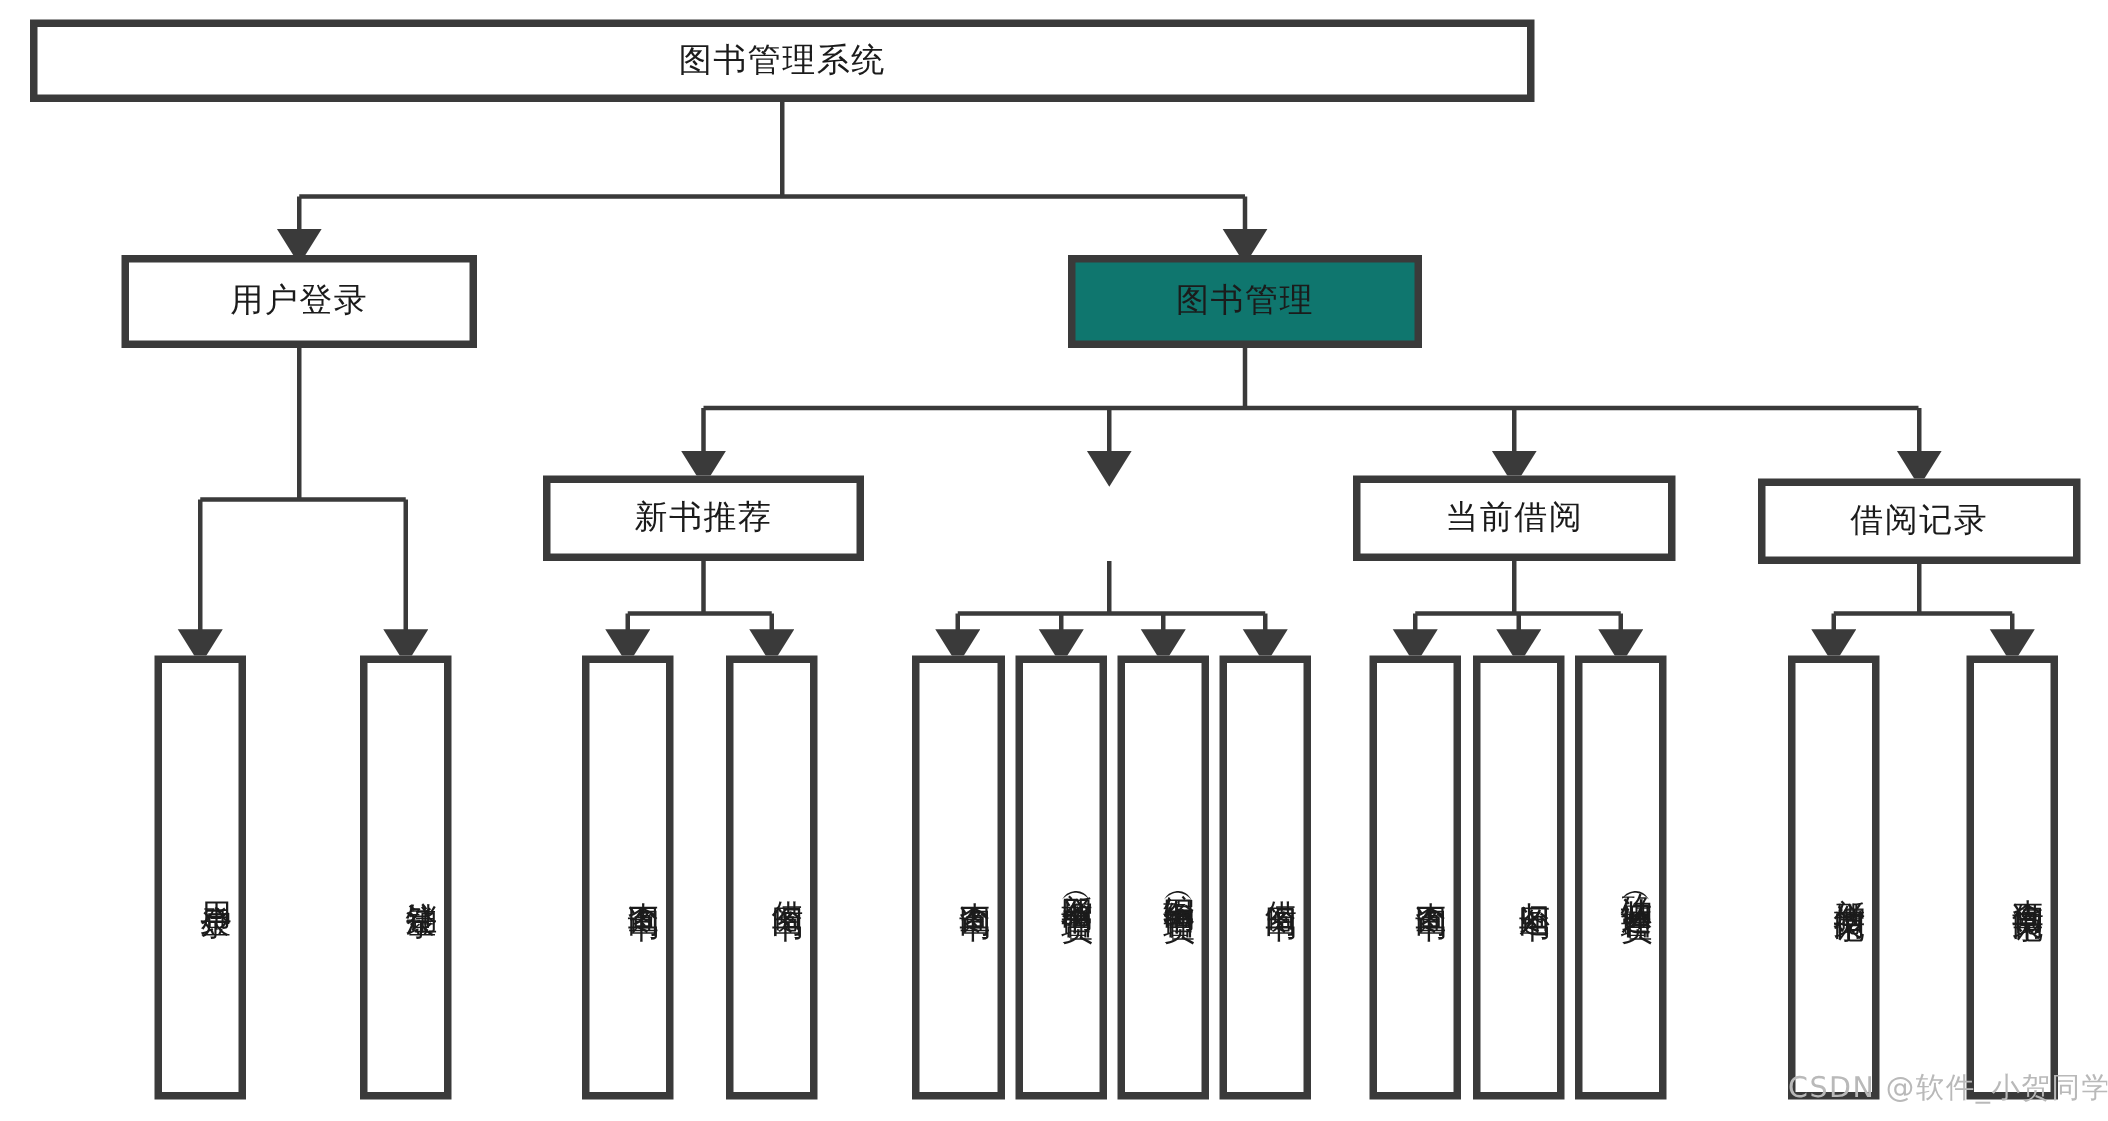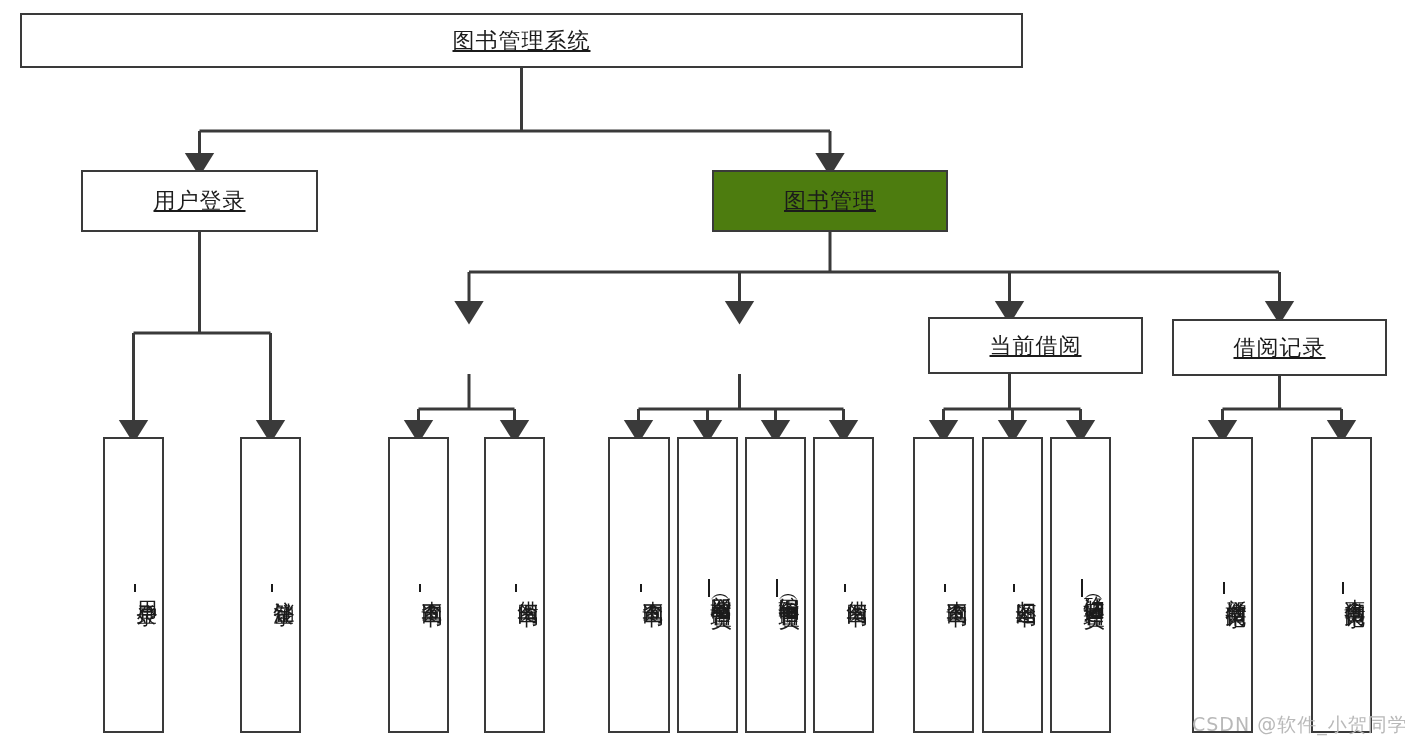--- a/index.html
+++ b/index.html
@@ -22,27 +22,26 @@
     left: 0;
     top: 0;
     width: 1405px;
     height: 747px;
     pointer-events: none;
   }
   .node {
     position: absolute;
     box-sizing: border-box;
     background: #ffffff;
-    border: 2px solid #f9a8d4;
+    border: 5px solid #f9a8d4;
     display: flex;
     align-items: center;
     justify-content: center;
     text-align: center;
     color: #1b1b1b;
-    text-decoration: underline;
   }
   .node.horiz {
     font-size: 22px;
     letter-spacing: 1px;
     line-height: 1.25;
   }
   .node.vert {
     writing-mode: vertical-rl;
     text-orientation: upright;
     font-size: 21px;
@@ -121,25 +120,28 @@
     </g>
   </svg>
 
   <div class="node horiz" id="n-root" style="left: 20px; top: 13px; width: 1003px; height: 55px; border-color: rgb(58, 58, 58); background: rgb(255, 255, 255); color: rgb(27, 27, 27);">
     <span>图书管理系统</span>
   </div>
 
   <div class="node horiz" id="n-l2-0" style="left: 81px; top: 170px; width: 237px; height: 62px; border-color: rgb(58, 58, 58); background: rgb(255, 255, 255); color: rgb(27, 27, 27);">
     <span>用户登录</span>
   </div>
-  <div class="node horiz" id="n-l2-1" style="left: 712px; top: 170px; width: 236px; height: 62px; border-color: rgb(58, 58, 58); background: #4d7c0f; color: rgb(27, 27, 27);">
+  <div class="node horiz" id="n-l2-1" style="left: 712px; top: 170px; width: 236px; height: 62px; border-color: rgb(58, 58, 58); background: #0f766e; color: rgb(27, 27, 27);">
     <span>图书管理</span>
   </div>
 
-  <div class="node horiz" id="n-l3-2" style="left: 928px; top: 317px; width: 215px; height: 57px; border-color: rgb(58, 58, 58); background: rgb(255, 255, 255); color: rgb(27, 27, 27);">
+  <div class="node horiz" id="n-l3-0" style="left: 362px; top: 317px; width: 214px; height: 57px; border-color: rgb(58, 58, 58); background: rgb(255, 255, 255); color: rgb(27, 27, 27);">
+    <span>新书推荐</span>
+  </div>
+  <div class="node horiz" id="n-l3-2" style="left: 902px; top: 317px; width: 215px; height: 57px; border-color: rgb(58, 58, 58); background: rgb(255, 255, 255); color: rgb(27, 27, 27);">
     <span>当前借阅</span>
   </div>
   <div class="node horiz" id="n-l3-3" style="left: 1172px; top: 319px; width: 215px; height: 57px; border-color: rgb(58, 58, 58); background: rgb(255, 255, 255); color: rgb(27, 27, 27);">
     <span>借阅记录</span>
   </div>
 
   <div class="node vert" id="n-leaf-0" style="left: 103px; top: 437px; width: 61px; height: 296px; border-color: rgb(58, 58, 58); background: rgb(255, 255, 255); color: rgb(27, 27, 27);">
     <span class="vtext">用户登录</span>
   </div>
   <div class="node vert" id="n-leaf-1" style="left: 240px; top: 437px; width: 61px; height: 296px; border-color: rgb(58, 58, 58); background: rgb(255, 255, 255); color: rgb(27, 27, 27);">

